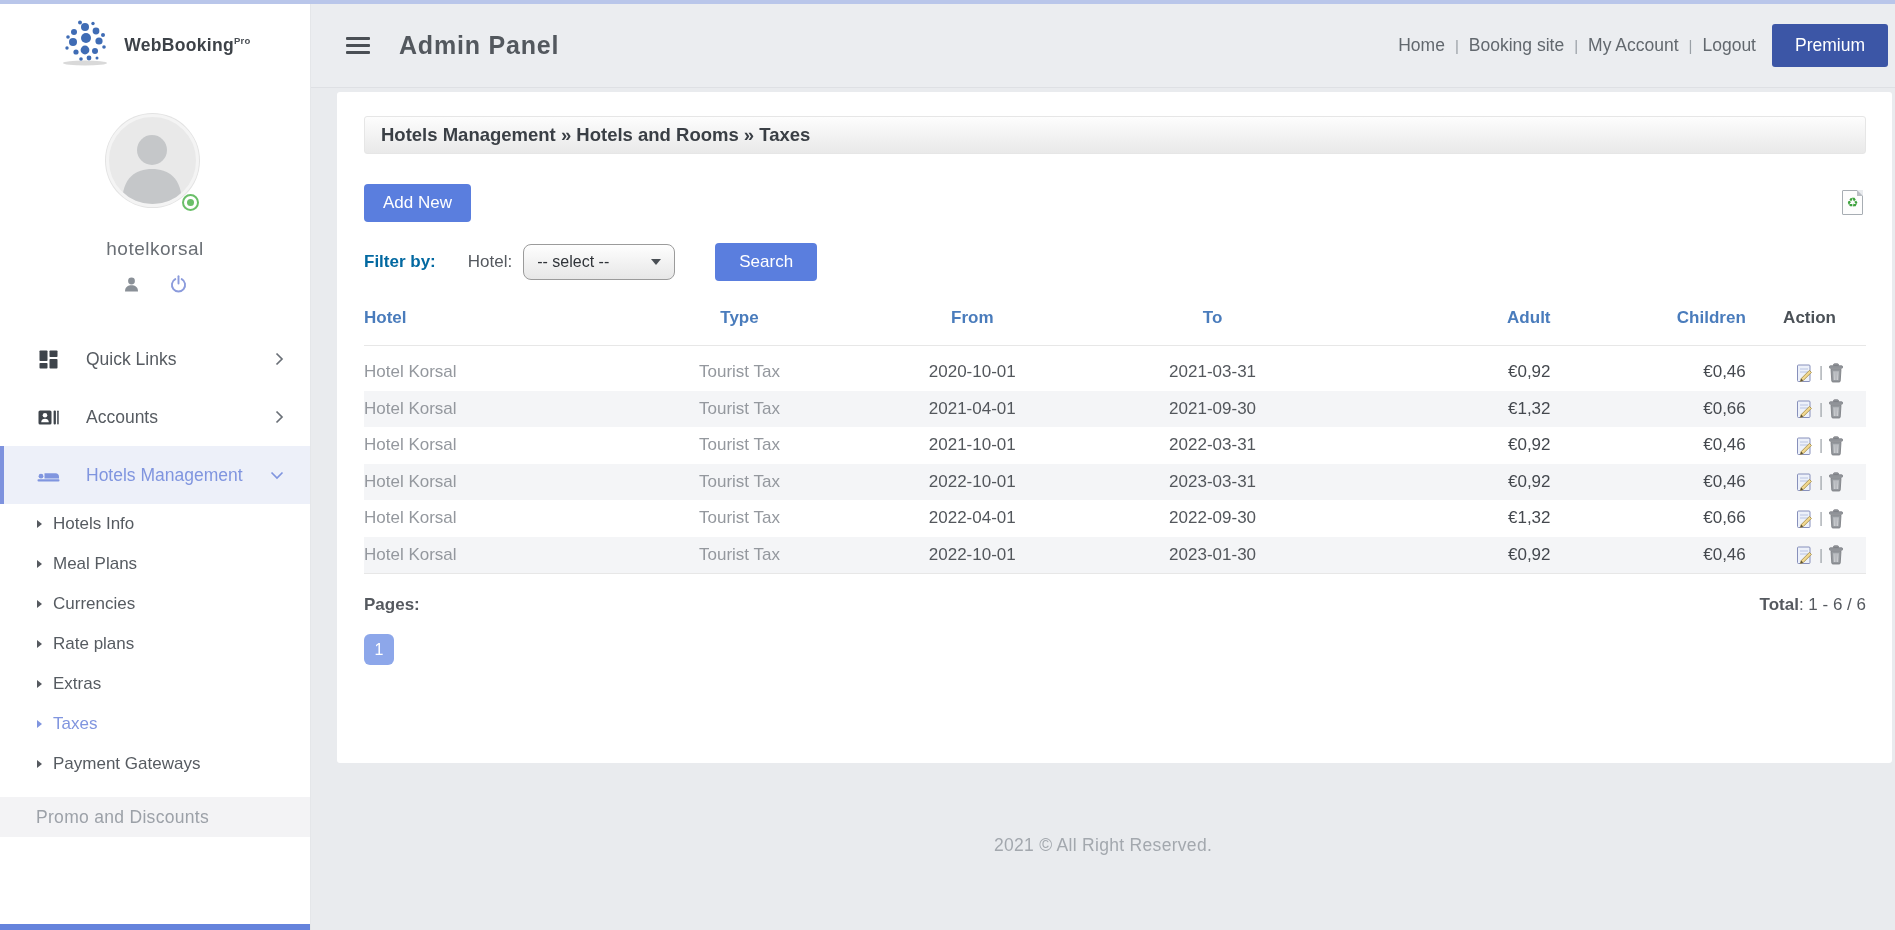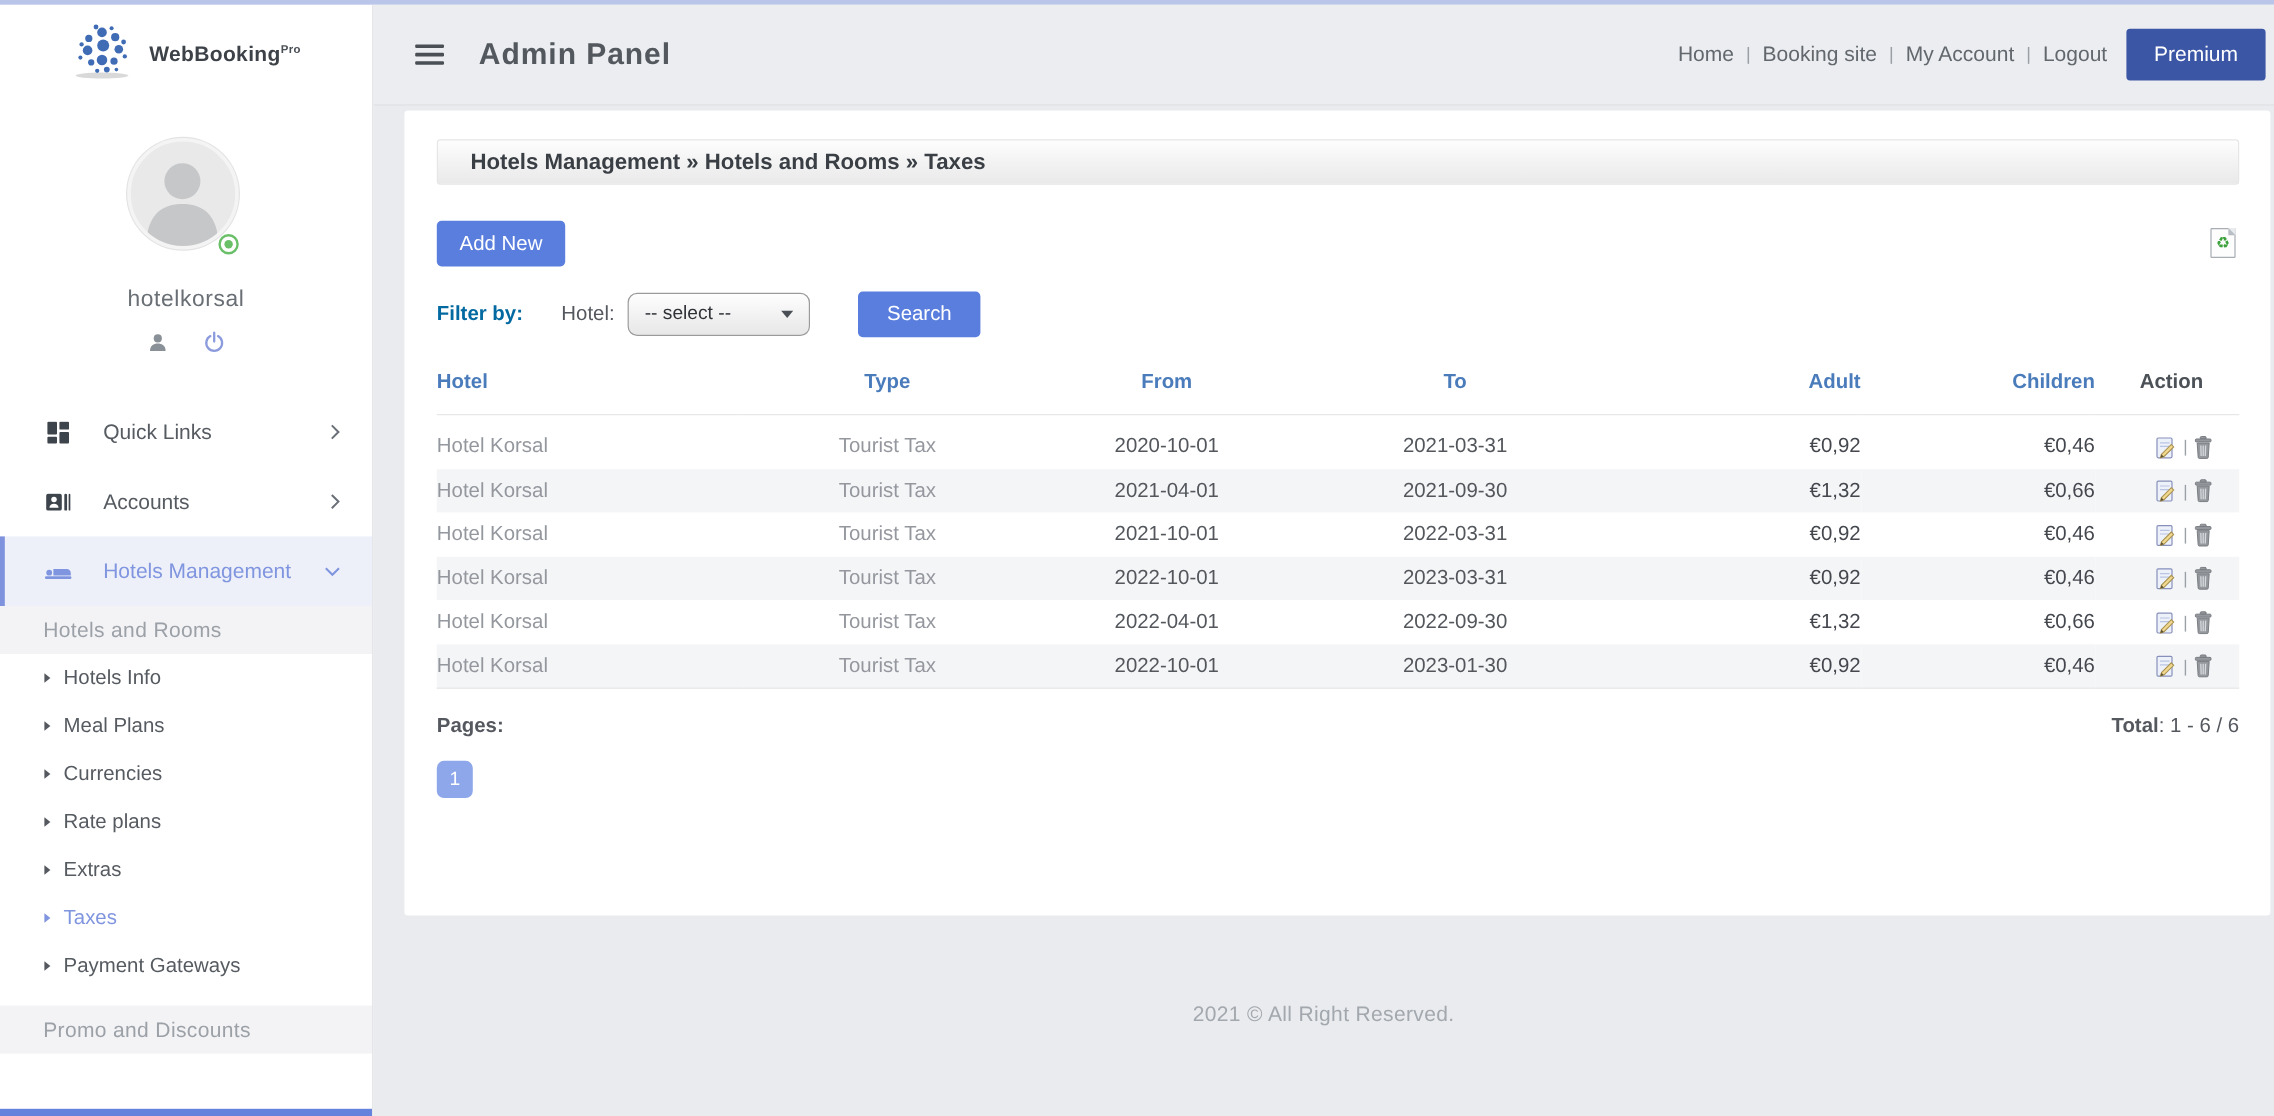--- a/index.html
+++ b/index.html
@@ -84,21 +84,21 @@
 
   .content { flex: 1; position: relative; }
   .card {
     margin: 4px 3px 0 26px; background: #ffffff; border-radius: 3px;
     height: 671px; padding: 0 26px 0 27px; position: relative;
   }
   .breadcrumb-bar {
     margin: 0 0 0 0; position: relative; top: 24px;
     height: 38px; background: linear-gradient(180deg, #fdfdfd, #e9e9e9);
     border: 1px solid #e6e6e6; border-radius: 3px;
-    display: flex; align-items: center; padding-left: 27px;
+    display: flex; align-items: center; padding-left: 16px;
     font-size: 18.5px; font-weight: bold; color: #3a3f45; cursor: pointer;
   }
   .addnew-row { padding-top: 54px; display: flex; }
   .btn-blue {
     background: #5a7ede; color: #fff; border: none; cursor: pointer;
     font-family: inherit; font-size: 17px; padding: 9px 19px; border-radius: 4px;
   }
   .export-btn {
     position: absolute; right: 29px; top: 98px; width: 21px; height: 25px;
     background: #fdfdfd; border: 1px solid #a7adb3; border-radius: 1px; cursor: pointer;
@@ -263,21 +263,20 @@
           </svg>
         </span>
         <span>Hotels Management</span>
         <span class="chev">
           <svg width="14" height="9" viewBox="0 0 14 9" fill="none">
               <path d="M1.5 1.5 L7 7 L12.5 1.5" stroke="#8095df" stroke-width="1.7"></path>
             </svg>
         </span>
       </div>
 
-      <div class="side-section">Hotels and Rooms</div>
 
       <ul class="sub-list">
         <li class="sub-item">
             <span class="bullet"></span>
             <span>Hotels Info</span>
           </li>
         <li class="sub-item">
             <span class="bullet"></span>
             <span>Meal Plans</span>
           </li>

